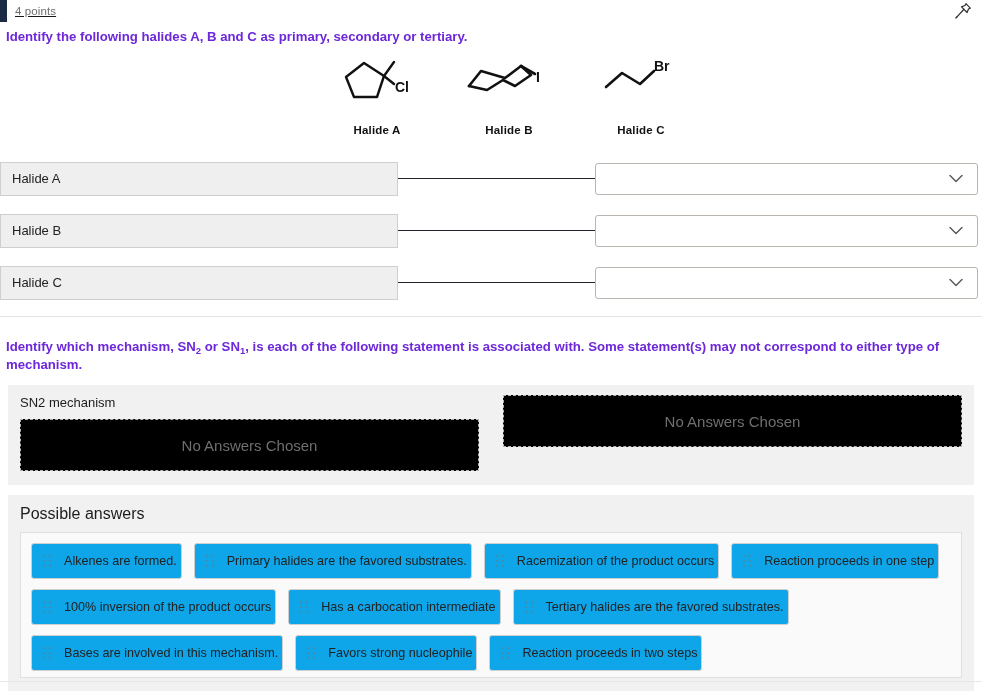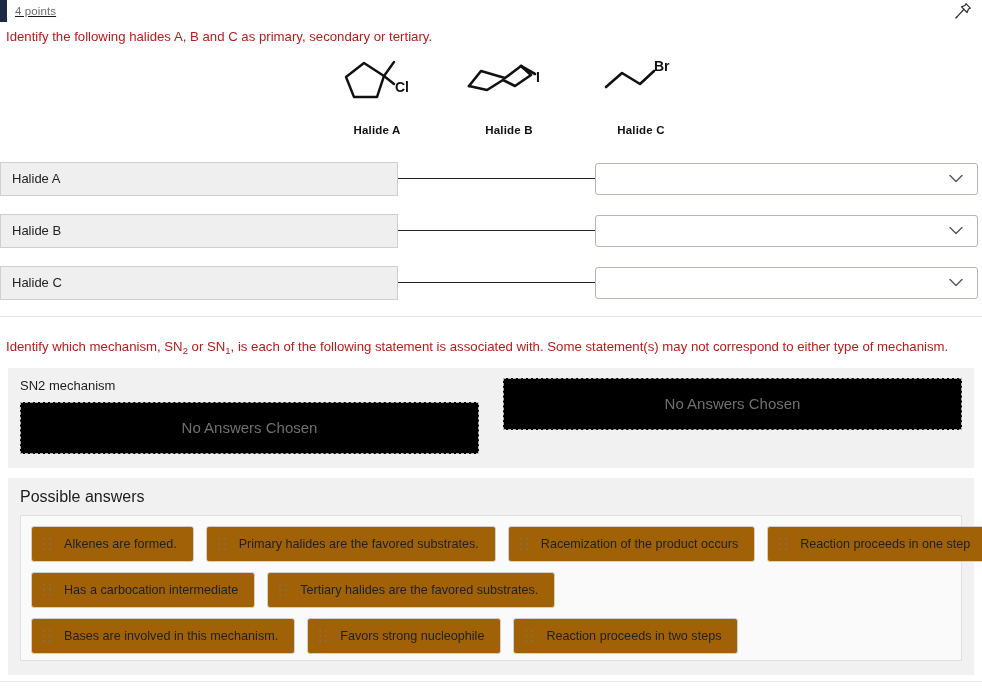--- a/index.html
+++ b/index.html
@@ -38,23 +38,24 @@
     position: absolute;
     right: 9px;
     top: 1px;
     width: 20px; height: 20px;
     color: #333;
   }
   .pin-icon svg { display: block; width: 20px; height: 20px; }
 
   .q-prompt {
     font-size: 13.2px;
-    color: #b91c1c;
+    color: #6d28d9;
     padding: 6px 0 0 6px;
     line-height: 1.35;
+    font-weight: bold;
   }
   .q-prompt sub { font-size: 9.5px; vertical-align: baseline; position: relative; top: 3px; }
 
   
   .structures {
     display: flex;
     justify-content: flex-start;
     padding-left: 333px;
     gap: 44px;
     margin-top: 8px;
@@ -144,27 +145,27 @@
   }
   .answers-title { font-size: 16px; color: #1c1c1c; margin-bottom: 9px; }
   .answers-box {
     border: 1px solid #e0e0e0;
     background: #fafafa;
     padding: 10px 10px 6px 10px;
   }
   .chip-rows { display: flex; flex-direction: column; gap: 10px; }
   .chip-row { display: flex; gap: 12px; flex-wrap: nowrap; }
   .chip {
-    background: #a16207;
+    background: #0ea5e9;
     border: 1px solid #cfcfcf;
     border-radius: 3px;
     height: 36px;
     display: flex;
     align-items: center;
-    padding: 0 16px 0 10px;
+    padding: 0 4px 0 10px;
     font-size: 12.6px;
     color: #222;
     white-space: nowrap;
     cursor: move;
   }
   .grip {
     width: 10px; height: 14px;
     margin-right: 12px;
     flex: 0 0 auto;
     opacity: .62;
@@ -379,20 +380,35 @@
                   <g fill="#777">
                     <circle cx="2" cy="2" r="1.1"></circle>
                     <circle cx="8" cy="2" r="1.1"></circle>
                     <circle cx="2" cy="7" r="1.1"></circle>
                     <circle cx="8" cy="7" r="1.1"></circle>
                     <circle cx="2" cy="12" r="1.1"></circle>
                     <circle cx="8" cy="12" r="1.1"></circle>
                   </g>
                 </svg>
             </span>
+            <span>100% inversion of the product occurs</span>
+          </div>
+          <div class="chip">
+            <span class="grip">
+              <svg viewBox="0 0 10 14">
+                  <g fill="#777">
+                    <circle cx="2" cy="2" r="1.1"></circle>
+                    <circle cx="8" cy="2" r="1.1"></circle>
+                    <circle cx="2" cy="7" r="1.1"></circle>
+                    <circle cx="8" cy="7" r="1.1"></circle>
+                    <circle cx="2" cy="12" r="1.1"></circle>
+                    <circle cx="8" cy="12" r="1.1"></circle>
+                  </g>
+                </svg>
+            </span>
             <span>Has a carbocation intermediate</span>
           </div>
           <div class="chip">
             <span class="grip">
               <svg viewBox="0 0 10 14">
                   <g fill="#777">
                     <circle cx="2" cy="2" r="1.1"></circle>
                     <circle cx="8" cy="2" r="1.1"></circle>
                     <circle cx="2" cy="7" r="1.1"></circle>
                     <circle cx="8" cy="7" r="1.1"></circle>

